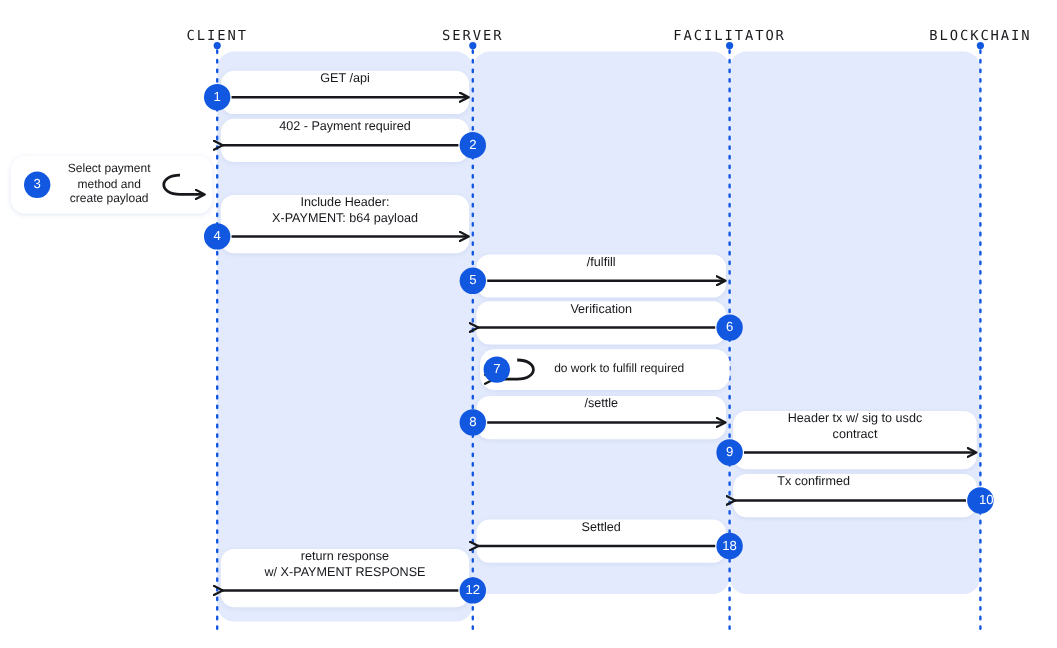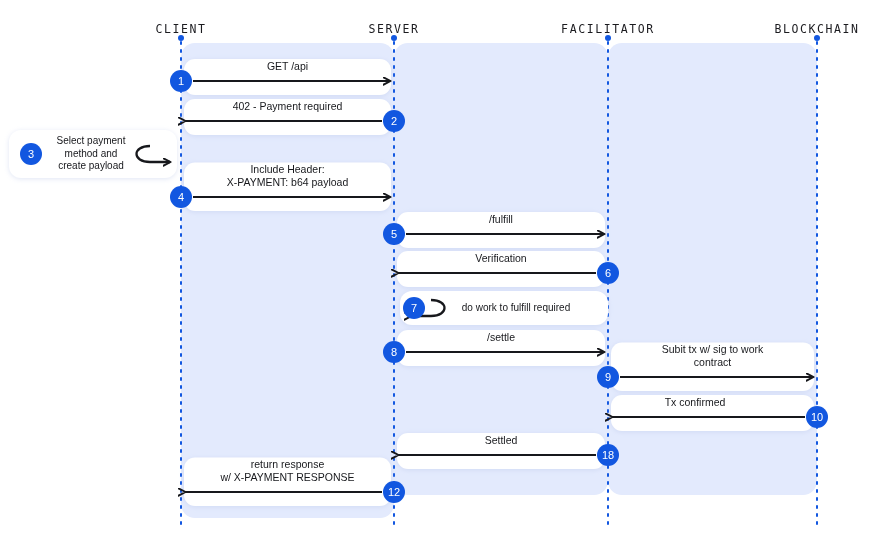--- a/index.html
+++ b/index.html
@@ -141,24 +141,24 @@
 X-PAYMENT: b64 payload</div>
       <div class="step-num" style="left: 181px; top: 197px;">4</div>
       <div class="msg-label" style="left: 501px; top: 225px;">/fulfill</div>
       <div class="step-num" style="left: 394px; top: 234px;">5</div>
       <div class="msg-label" style="left: 501px; top: 264px;">Verification</div>
       <div class="step-num" style="left: 608px; top: 273px;">6</div>
       <div class="note-label" style="left: 516px; top: 308px;">do work to fulfill required</div>
       <div class="step-num" style="left: 414px; top: 308px;">7</div>
       <div class="msg-label" style="left: 501px; top: 343px;">/settle</div>
       <div class="step-num" style="left: 394px; top: 352px;">8</div>
-      <div class="msg-label" style="left: 712.5px; top: 368px;">Subit tx w/ sig to work
+      <div class="msg-label" style="left: 712.5px; top: 368px;">Header tx w/ sig to usdc
 contract</div>
       <div class="step-num" style="left: 608px; top: 377px;">9</div>
-      <div class="msg-label" style="left: 695px; top: 408px; text-align: center;">Tx confirmed</div>
-      <div class="step-num" style="left: 817px; top: 417px;">10</div>
+      <div class="msg-label" style="left: 678px; top: 408px; text-align: center;">Tx confirmed</div>
+      <div class="step-num" style="left: 817px; top: 417px; text-align: right;">10</div>
       <div class="msg-label" style="left: 501px; top: 446px;">Settled</div>
       <div class="step-num" style="left: 608px; top: 455px;">18</div>
       <div class="msg-label" style="left: 287.5px; top: 483px;">return response
 w/ X-PAYMENT RESPONSE</div>
       <div class="step-num" style="left: 394px; top: 492px;">12</div>
     </div>
 </div>
 
 </body></html>

